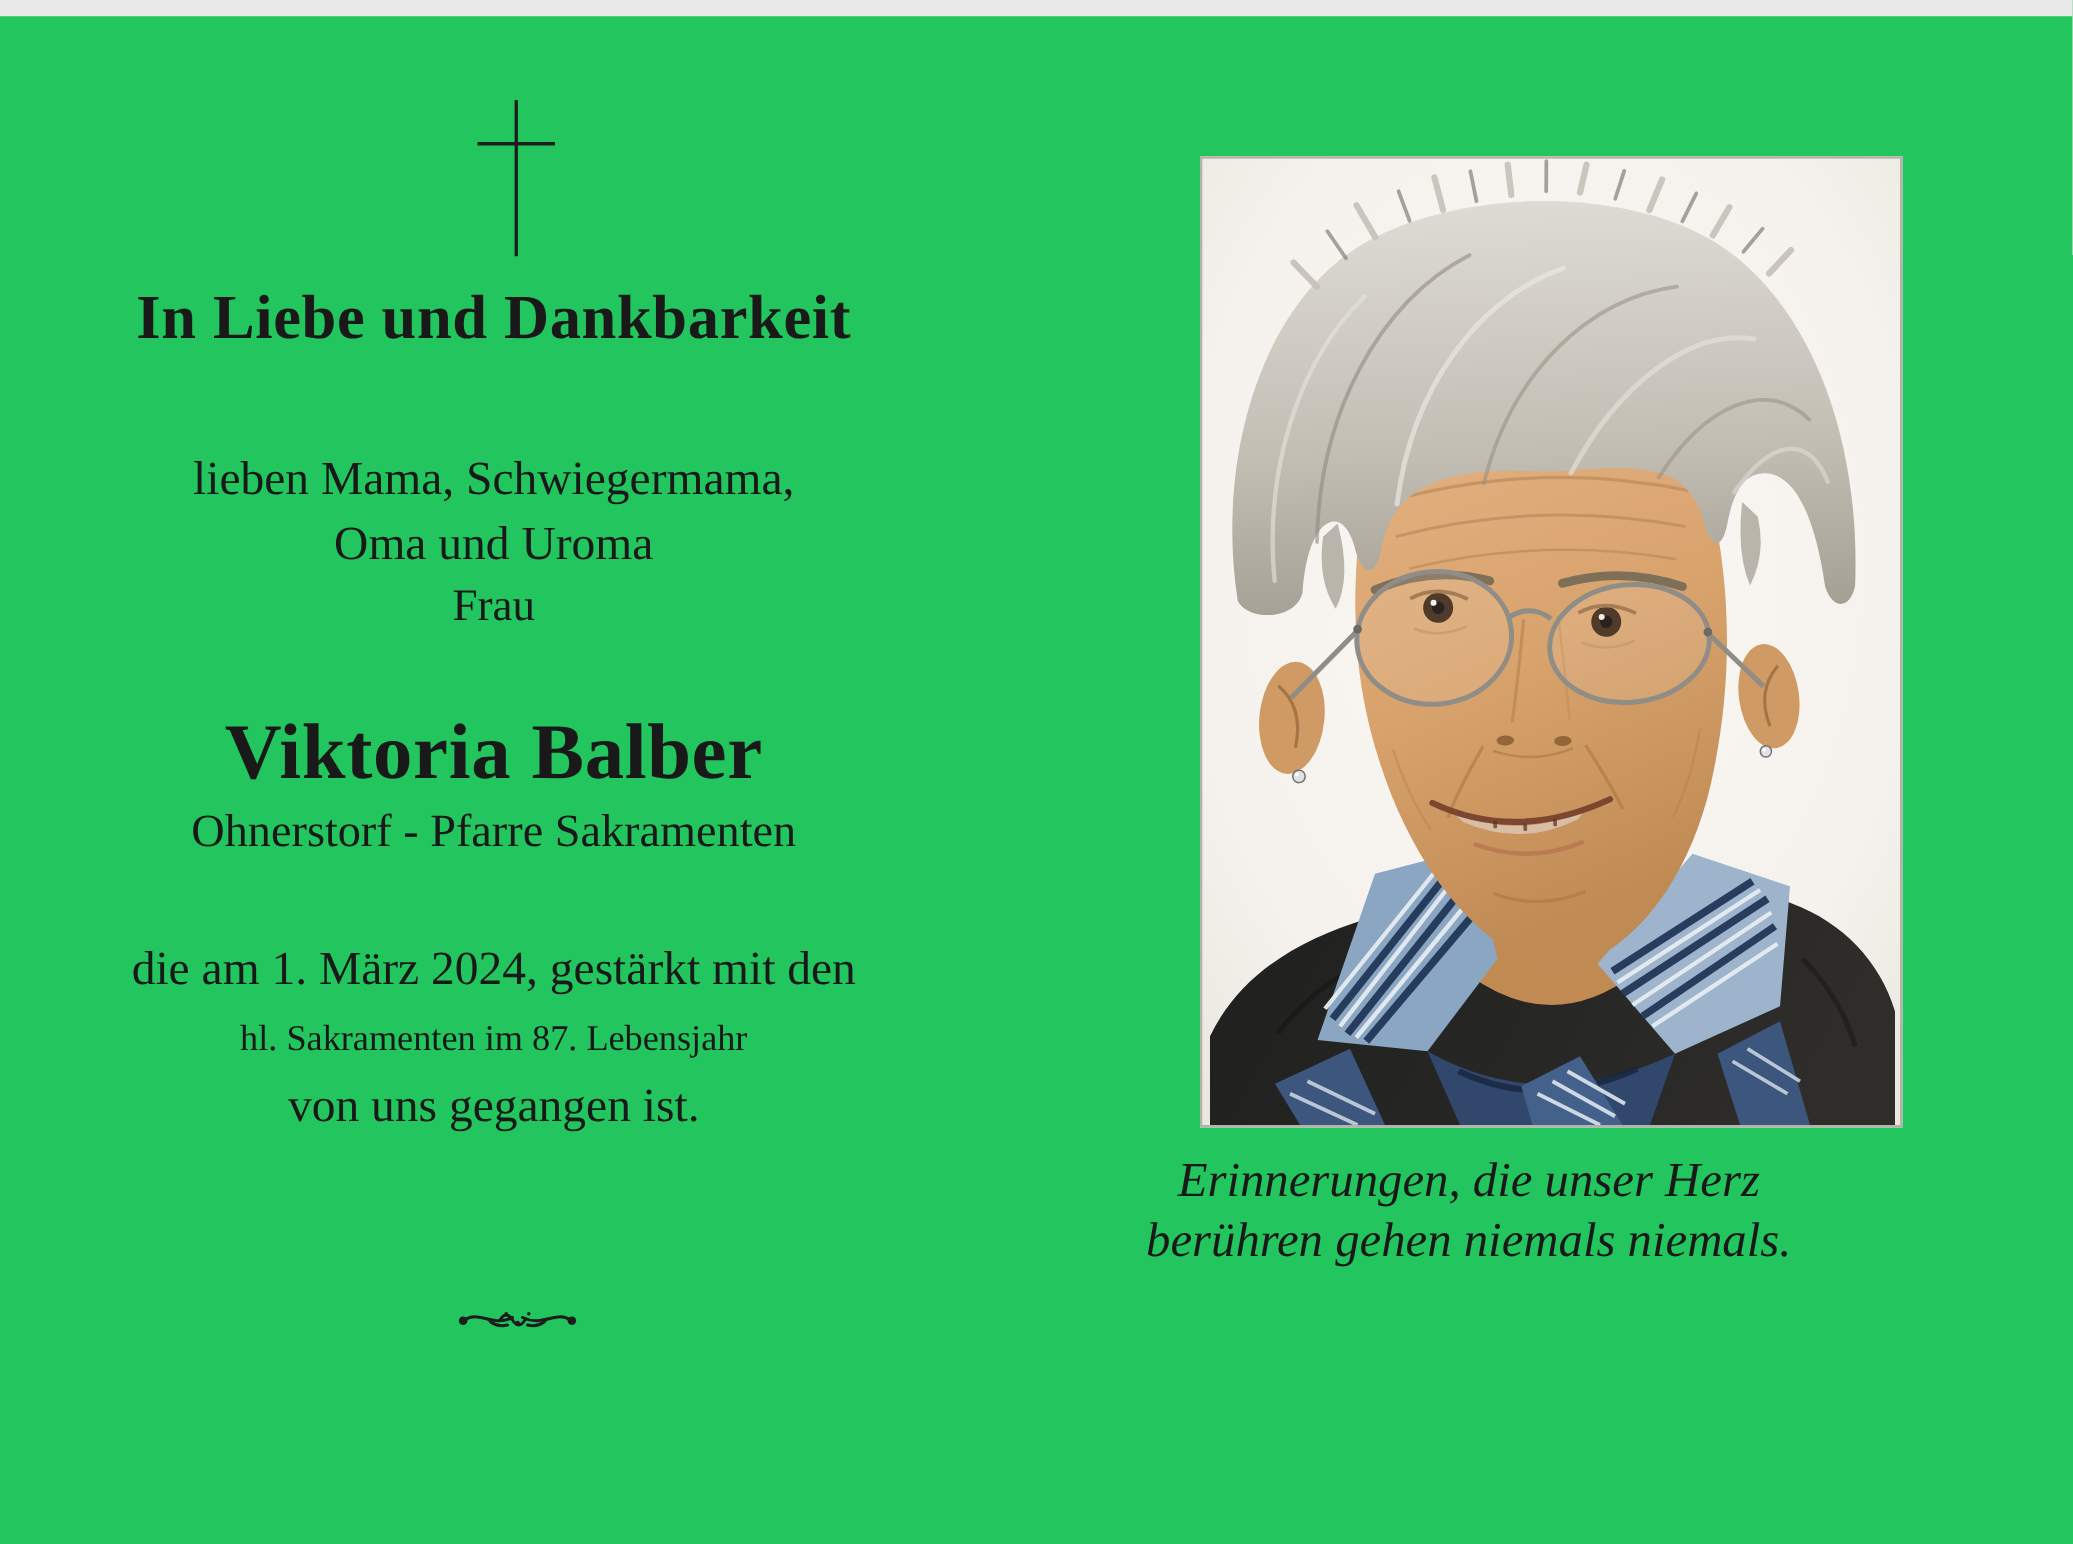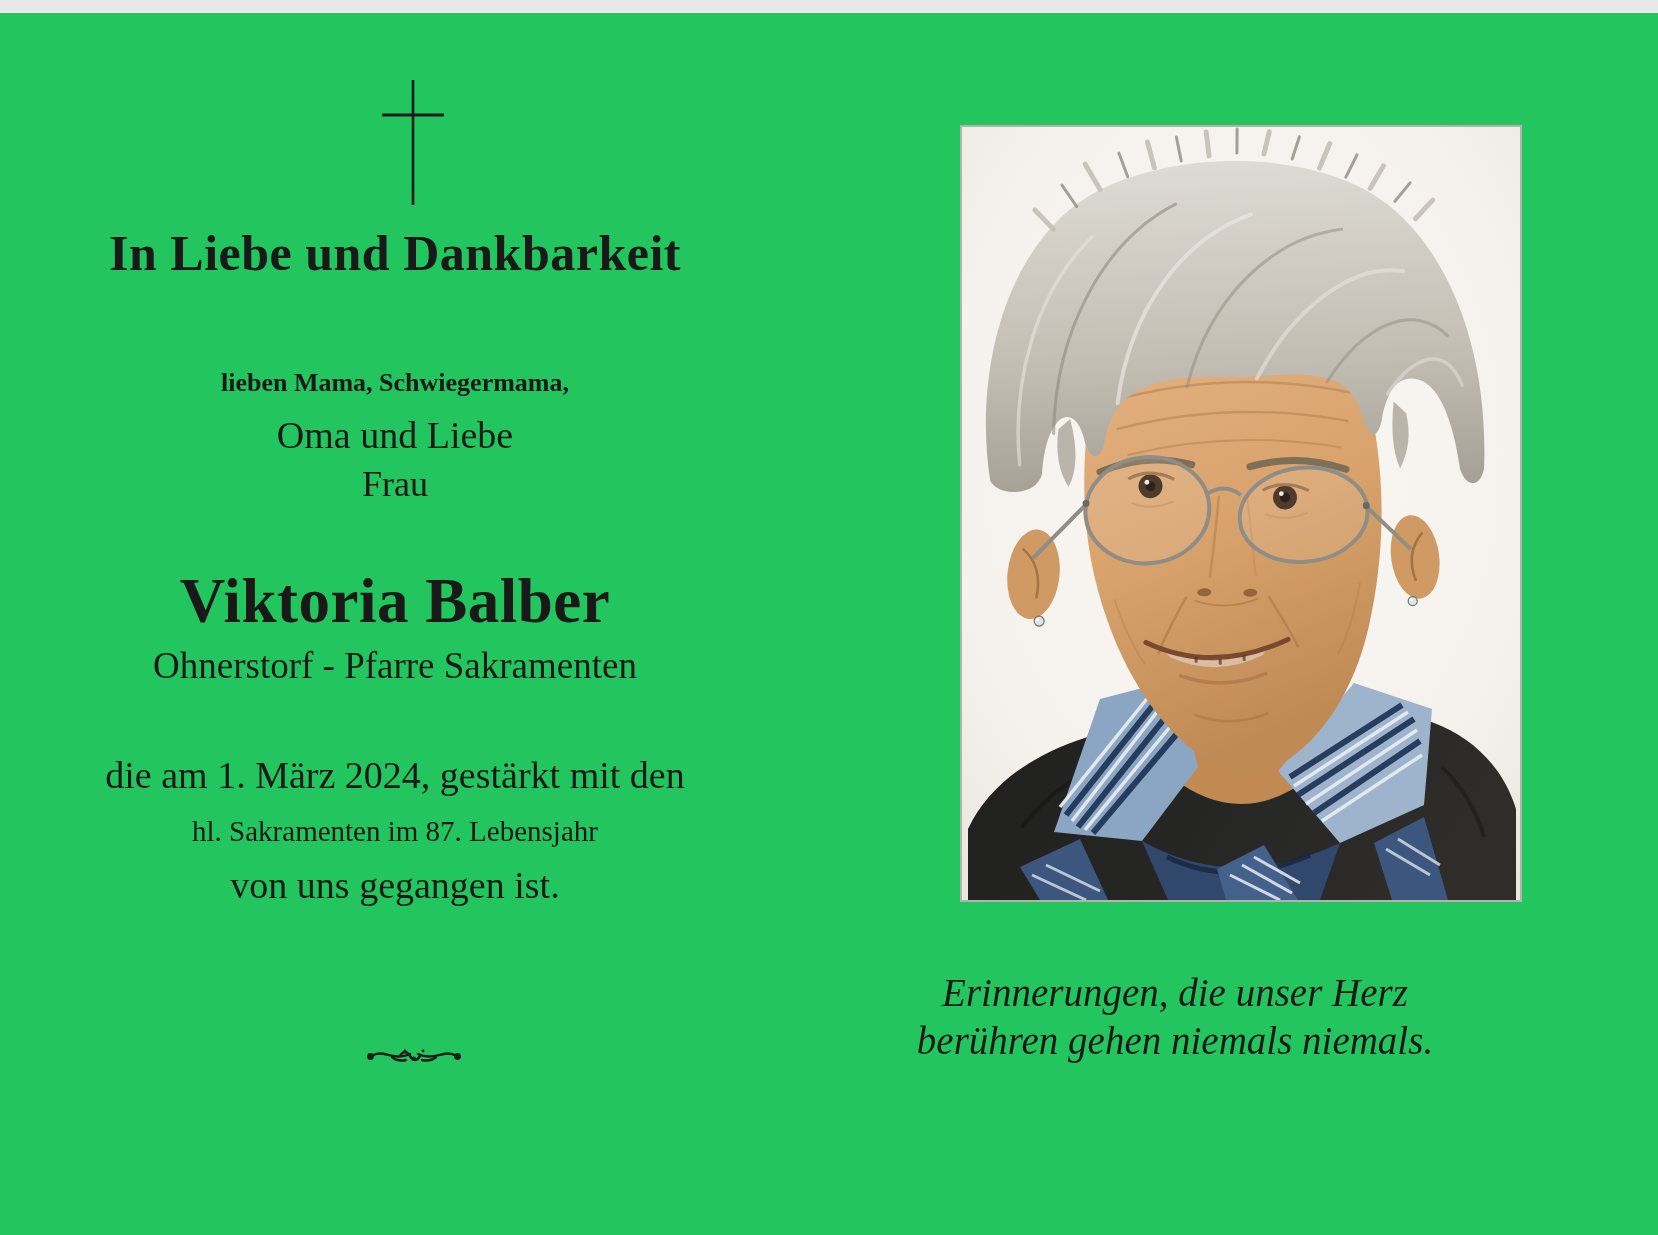--- a/index.html
+++ b/index.html
@@ -10,30 +10,30 @@
     overflow:hidden;
     font-family:"Liberation Serif", serif;
     color:#191919;
     margin-top:13px;
   }
   .abs{position:absolute;}
   .center-line{text-align:center;white-space:nowrap;}
   .left-col{left:50px;width:690px;}
   .heading{top:210px;font-size:50px;font-weight:bold;line-height:60px;letter-spacing:.5px;}
   .intro-1{top:288px;font-size:38px;line-height:46px;}
-  .intro-2{top:347px;font-size:26px;line-height:46px;font-weight:bold;}
+  .intro-2{top:347px;font-size:38px;line-height:46px;}
   .intro-3{top:399px;font-size:38px;line-height:46px;}
   .intro-4{top:449px;font-size:36px;line-height:44px;}
   .name{top:550px;font-size:63px;font-weight:bold;line-height:76px;letter-spacing:.5px;}
   .origin{top:630px;font-size:37px;line-height:45px;}
   .death-1{top:739px;font-size:38px;line-height:46px;}
   .death-2{top:795px;font-size:29px;line-height:46px;}
   .death-3{top:849px;font-size:38px;line-height:46px;}
   .quote{
-    left:900px;width:550px;top:956px;
+    left:900px;width:550px;top:908px;
     font-size:39px;line-height:48px;font-style:italic;
     text-align:center;white-space:nowrap;
   }
   .cross-wrap{left:381px;top:66px;width:64px;height:128px;}
   .ornament-wrap{left:364px;top:1032px;width:100px;height:20px;}
   .photo-frame{
     left:960px;top:112px;width:558px;height:773px;
     border:2px solid #b5b2ac;
     box-sizing:content-box;
     background:#f7f5f1;
@@ -52,21 +52,21 @@
 
   <div class="abs cross-wrap">
     <svg width="64" height="128" viewBox="0 0 64 128" aria-hidden="true">
       <line x1="32" y1="1" x2="32" y2="126" stroke="#1c1c1c" stroke-width="2.6"></line>
       <line x1="1" y1="36" x2="63" y2="36" stroke="#1c1c1c" stroke-width="2.8"></line>
     </svg>
   </div>
 
   <div class="abs left-col center-line heading">In Liebe und Dankbarkeit</div>
   <div class="abs left-col center-line intro-2">lieben Mama, Schwiegermama,</div>
-  <div class="abs left-col center-line intro-3">Oma und Liebe</div>
+  <div class="abs left-col center-line intro-3">Oma und Uroma</div>
   <div class="abs left-col center-line intro-4">Frau</div>
   <div class="abs left-col center-line name">Viktoria Balber</div>
   <div class="abs left-col center-line origin">Ohnerstorf - Pfarre Sakramenten</div>
   <div class="abs left-col center-line death-1">die am 1. März 2024, gestärkt mit den</div>
   <div class="abs left-col center-line death-2">hl. Sakramenten im 87. Lebensjahr</div>
   <div class="abs left-col center-line death-3">von uns gegangen ist.</div>
 
   <div class="abs ornament-wrap">
     <svg width="100" height="20" viewBox="0 0 100 20" aria-hidden="true">
       <g stroke="#1d1d1d" fill="none" stroke-width="2.4" stroke-linecap="round">

